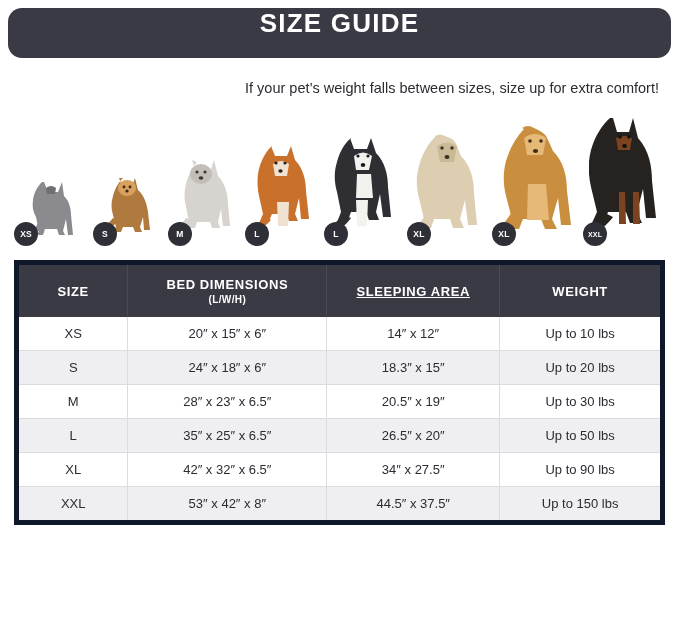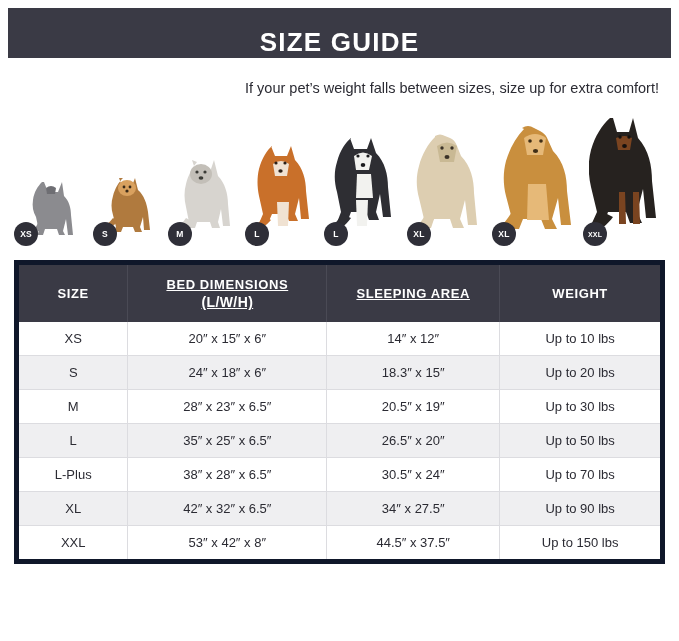--- a/index.html
+++ b/index.html
@@ -20,22 +20,23 @@
     height: 641px;
     position: relative;
     background: #ffffff;
   }
   
   .header {
     margin: 8px 8px 0 8px;
     height: 50px;
     background: #3a3a45;
     display: flex;
-    align-items: flex-end;
+    align-items: flex-start;
     justify-content: center;
+    border-radius: 14px;
   }
   .header-title {
     color: #ffffff;
     font-size: 26px;
     font-weight: bold;
     letter-spacing: 1.2px;
   }
   .subtitle {
     margin-top: 22px;
     text-align: right;
@@ -99,39 +100,39 @@
     font-weight: bold;
     letter-spacing: 0.6px;
     padding: 12px 4px;
     text-align: center;
     border-right: 1px solid #4a4a55;
     vertical-align: middle;
   }
   table.size-table thead th:last-child { border-right: none; }
   .th-sub {
     display: block;
-    font-size: 14px;
+    font-size: 10px;
     font-weight: bold;
     letter-spacing: 0.4px;
     margin-top: 2px;
   }
   table.size-table tbody td {
     font-size: 13px;
     text-align: center;
     padding: 9px 4px;
     border-right: 1px solid #dcdce0;
     border-bottom: 1px solid #dcdce0;
     color: #2b2b33;
   }
   table.size-table tbody td:last-child { border-right: none; }
   table.size-table tbody tr:nth-child(even) td { background: #efeff1; }
   table.size-table tbody tr:nth-child(odd) td { background: #ffffff; }
   table.size-table tbody tr:last-child td { border-bottom: none; }
   .col-size { width: 17%; }
-  .col-dims { width: 31%; text-decoration: underline; }
+  .col-dims { width: 31%; }
   .col-sleep { width: 27%; text-decoration: underline; }
   .col-weight { width: 25%; }
 </style>
 </head>
 <body>
 
 <div class="page">
 
   <div class="header">
     <div class="header-title">SIZE GUIDE</div>
@@ -342,26 +343,20 @@
           <td>20.5″ x 19″</td>
           <td>Up to 30 lbs</td>
         </tr>
         <tr>
           <td>L</td>
           <td>35″ x 25″ x 6.5″</td>
           <td>26.5″ x 20″</td>
           <td>Up to 50 lbs</td>
         </tr>
         <tr>
-          <td>L-Plus</td>
-          <td>38″ x 28″ x 6.5″</td>
-          <td>30.5″ x 24″</td>
-          <td>Up to 70 lbs</td>
-        </tr>
-        <tr>
           <td>XL</td>
           <td>42″ x 32″ x 6.5″</td>
           <td>34″ x 27.5″</td>
           <td>Up to 90 lbs</td>
         </tr>
         <tr>
           <td>XXL</td>
           <td>53″ x 42″ x 8″</td>
           <td>44.5″ x 37.5″</td>
           <td>Up to 150 lbs</td>

